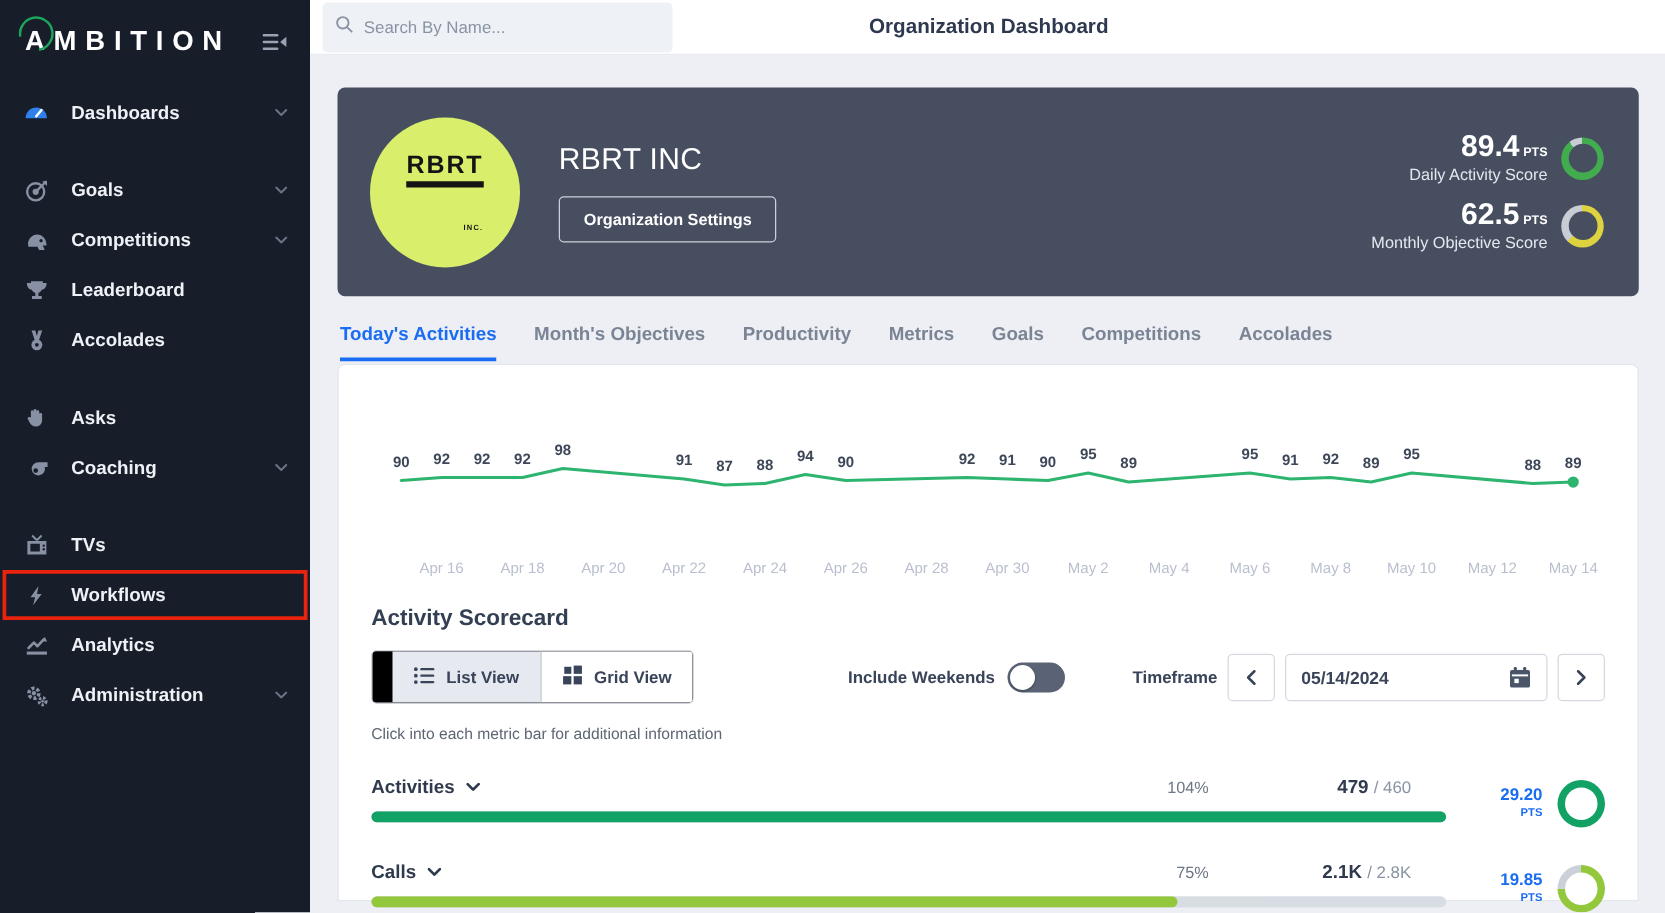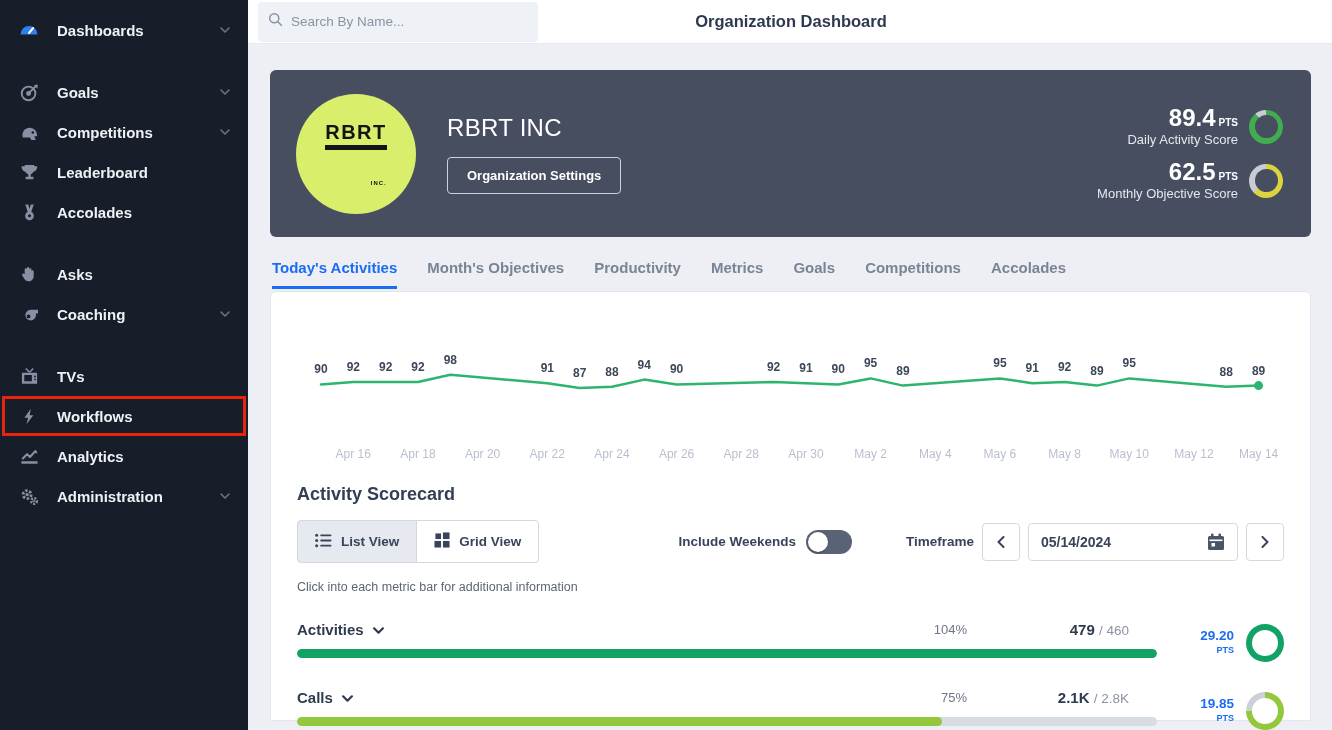--- a/index.html
+++ b/index.html
@@ -58,21 +58,21 @@
   .tab { font-size:15px; font-weight:700; color:#7b8495; padding:6px 0 10px; cursor:pointer; border-bottom:3px solid transparent; }
   .tab.active { color:#1a6df2; border-bottom-color:#1a6df2; }
 
   
   .panel { background:#fff; border:1px solid #e3e6ec; border-radius:6px 6px 0 0; margin-top:2px; padding:26px 26px 0; height:calc(100% - 230px); }
   .chart-wrap { height:162px; position:relative; }
 
   
   .scorecard-title { font-size:18px; font-weight:800; color:#333f52; margin:4px 0 15px; }
   .controls { display:flex; align-items:center; }
-  .segmented { display:flex; border:1px solid #d4d9e1; border-radius:4px; overflow:hidden; background:#fca5a5; }
+  .segmented { display:flex; border:1px solid #d4d9e1; border-radius:4px; overflow:hidden; background:#000000;padding-left:16px; }
   .seg-btn { display:flex; align-items:center; gap:9px; padding:11px 17px; font-size:13.5px; font-weight:700; color:#39445a; cursor:pointer; background:#fff; border:none; font-family:"Liberation Sans",sans-serif; }
   .seg-btn.active { background:#e6e9f0; border-right:1px solid #d4d9e1; }
   .controls-right { margin-left:auto; display:flex; align-items:center; }
   .toggle-label { font-size:13.5px; font-weight:700; color:#39445a; margin-right:10px; }
   .toggle { width:46px; height:24px; border-radius:12px; background:#5a6275; position:relative; cursor:pointer; }
   .toggle .knob { position:absolute; left:2px; top:2px; width:20px; height:20px; border-radius:50%; background:#fff; box-shadow:0 1px 2px rgba(0,0,0,.3); }
   .tf-label { font-size:13.5px; font-weight:700; color:#39445a; margin:0 8px 0 54px; }
   .nav-btn { width:38px; height:38px; background:#fff; border:1px solid #d4d9e1; border-radius:4px; display:flex; align-items:center; justify-content:center; cursor:pointer; }
   .date-field { width:210px; height:38px; background:#fff; border:1px solid #d4d9e1; border-radius:4px; display:flex; align-items:center; padding:0 12px; margin:0 8px; }
   .date-field input { border:none; outline:none; font-size:14px; font-weight:600; color:#39445a; width:150px; font-family:"Liberation Sans",sans-serif; }
@@ -94,20 +94,31 @@
   .pts { text-align:right; color:#1a6df2; line-height:13px; }
   .pts .pv { font-size:13.5px; font-weight:800; }
   .pts .pu { font-size:9px; font-weight:800; margin-top:2px; }
 </style>
 </head>
 <body>
 
 <div class="app">
 
   <aside class="sidebar">
+    <div class="logo-row">
+      <div class="logo"><span class="a-ring">A</span><span>MBITION</span></div>
+      <span class="collapse-btn">
+        <svg viewBox="0 0 22 16" width="20" height="15">
+            <rect x="0" y="1" width="14" height="2.2" rx="1.1" fill="#9aa3b4"></rect>
+            <rect x="0" y="7" width="14" height="2.2" rx="1.1" fill="#9aa3b4"></rect>
+            <rect x="0" y="13" width="14" height="2.2" rx="1.1" fill="#9aa3b4"></rect>
+            <path d="M21 3.5v9l-5.5-4.5z" fill="#9aa3b4"></path>
+          </svg>
+      </span>
+    </div>
     <nav class="side-nav">
         <div class="nav-item gap-after">
           <span class="nav-icon">
             <svg viewBox="0 0 20 20" width="20" height="20">
               <path d="M1.5 14.5a8.5 8.5 0 0 1 17 0z" fill="#2f80ed"></path>
               <line x1="10" y1="13" x2="14.2" y2="8" stroke="#fff" stroke-width="2" stroke-linecap="round"></line>
             </svg>
           </span>
           <span class="nav-label">Dashboards</span>
           <span class="nav-chevron">

